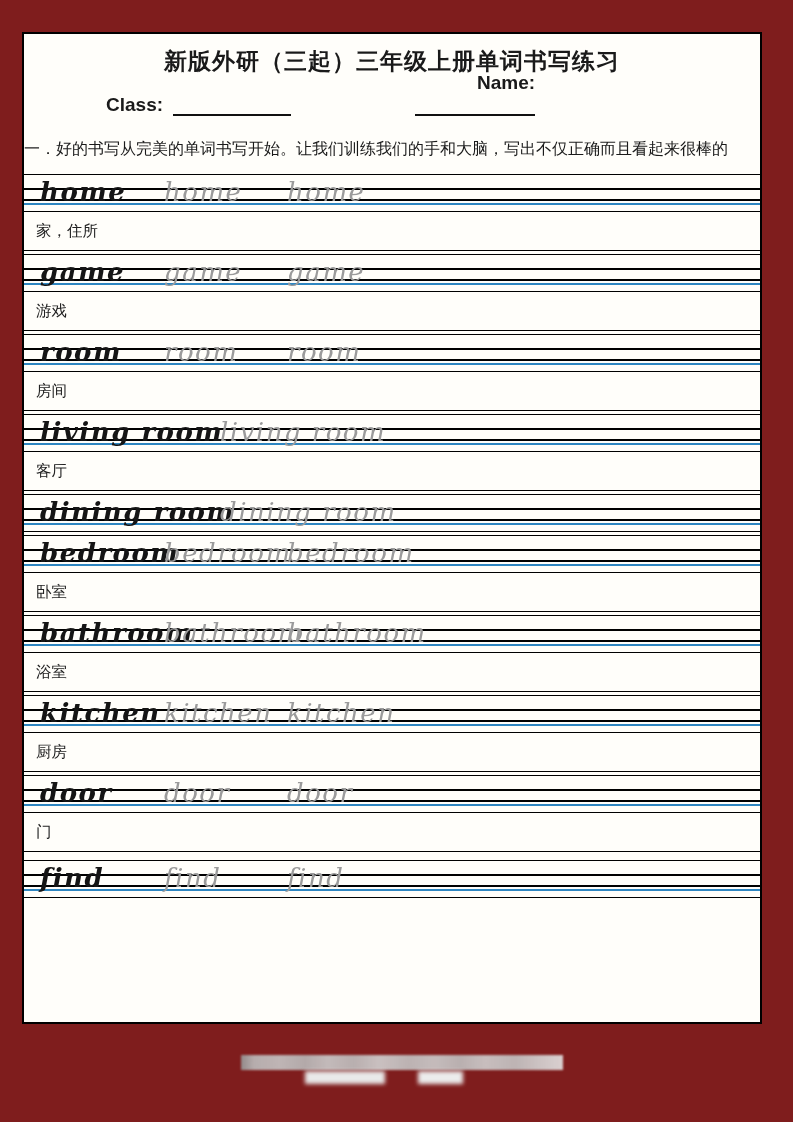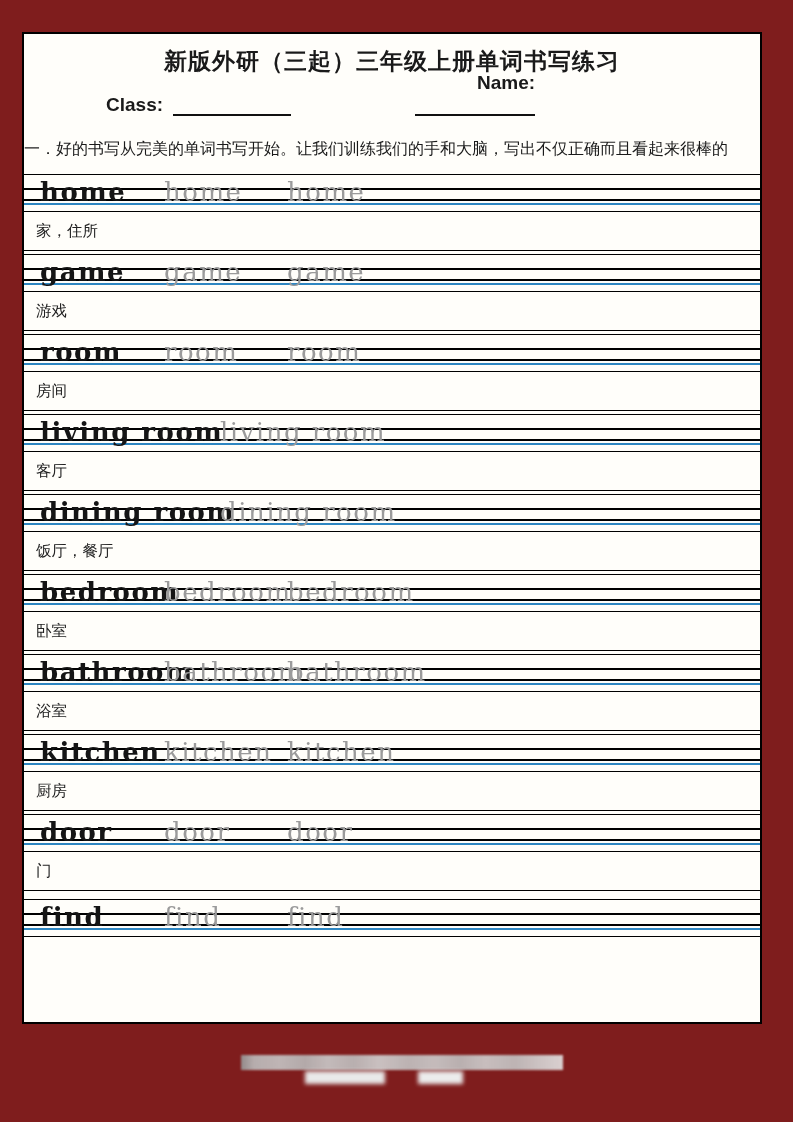--- a/index.html
+++ b/index.html
@@ -40,21 +40,21 @@
   .grid4 {
     position:relative; height:38px;
     border-top:1.8px solid #000; border-bottom:1.8px solid #000;
   }
   .gl { position:absolute; left:0; right:0; }
   .gl-mid  { top:13px; height:1.5px; background:#000; }
   .gl-base { top:24px; height:1.5px; background:#000; }
   .gl-blue { top:27.5px; height:2.2px; }
   .w {
     position:absolute; top:2px; white-space:nowrap;
-    font-family:"DejaVu Serif", serif; 
+    font-family:"DejaVu Serif", serif; font-style:italic;
     font-size:26px; letter-spacing:1.5px;
   }
   .w.model { color:#151515; font-weight:700; }
   .w.trace { font-weight:500; }
   .meaning {
     height:39px; border-bottom:1.8px solid #000;
     display:flex; align-items:center; padding-left:12px;
     font-size:15.5px; color:#222;
   }
   
@@ -147,21 +147,20 @@
   </div>
 
   <div class="word-block">
     <div class="grid4">
       <div class="gl gl-mid"></div>
       <div class="gl gl-base"></div>
       <div class="gl gl-blue" style="background: rgb(46, 134, 193);"></div>
     <span class="w model" style="left: 16px;">dining room</span>
             <span class="w trace" style="left: 196px; color: rgb(155, 155, 155);">dining room</span>
           </div>
-    <div class="meaning">饭厅，餐厅</div>
   </div>
 
   <div class="word-block">
     <div class="grid4">
       <div class="gl gl-mid"></div>
       <div class="gl gl-base"></div>
       <div class="gl gl-blue" style="background: rgb(46, 134, 193);"></div>
     <span class="w model" style="left: 16px;">bedroom</span>
             <span class="w trace" style="left: 140px; color: rgb(155, 155, 155);">bedroom</span>
             <span class="w trace" style="left: 263px; color: rgb(155, 155, 155);">bedroom</span>

